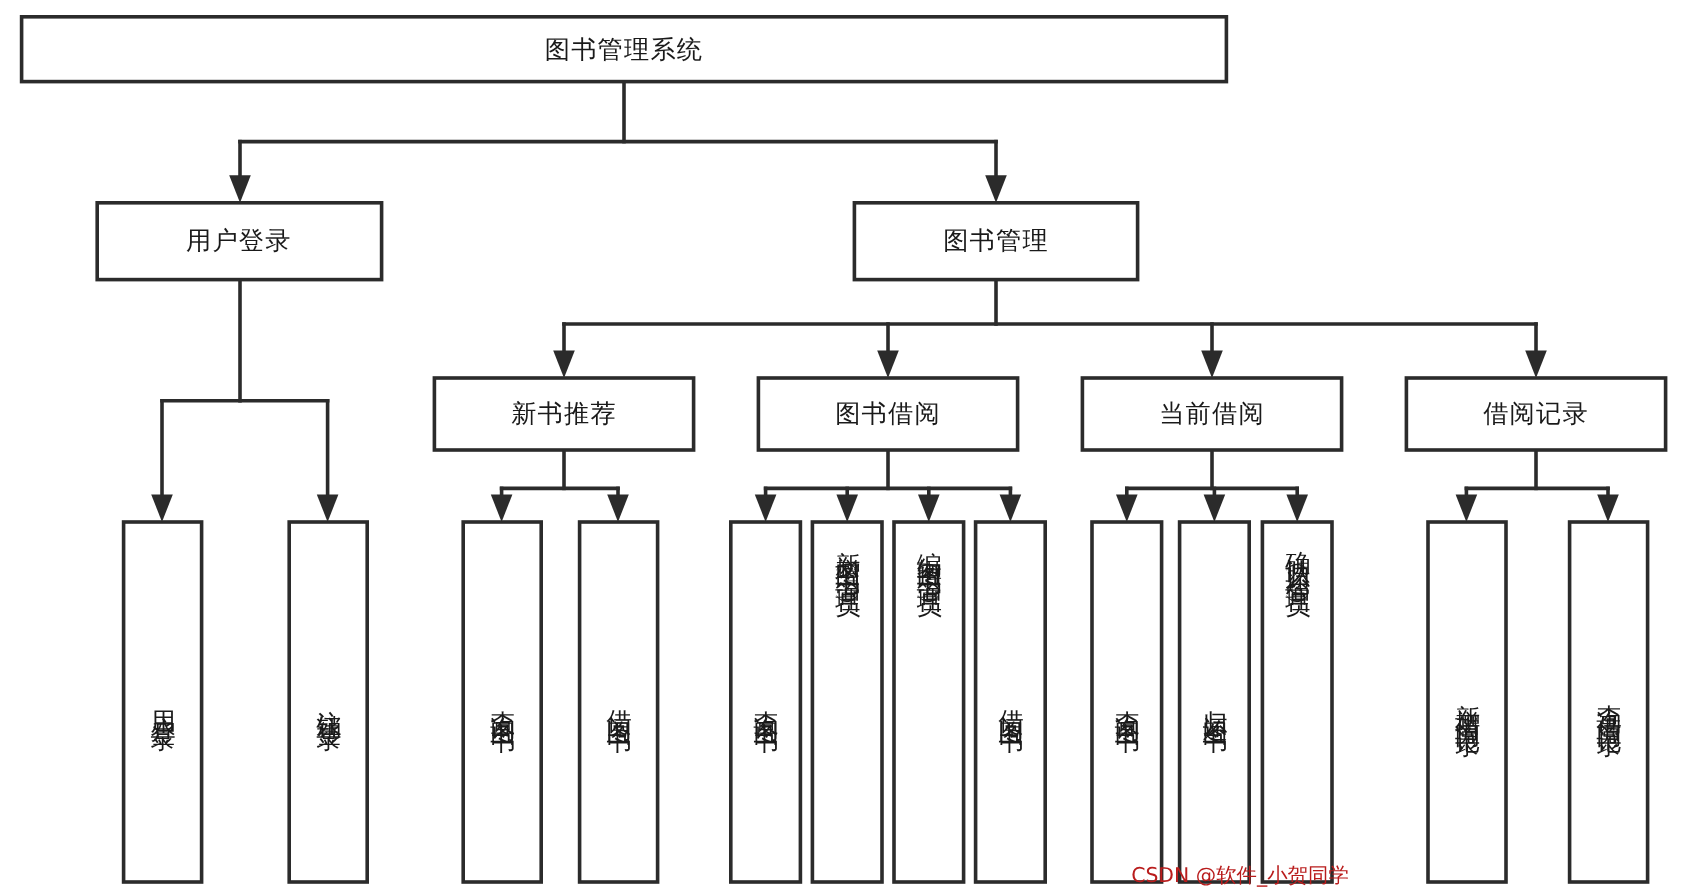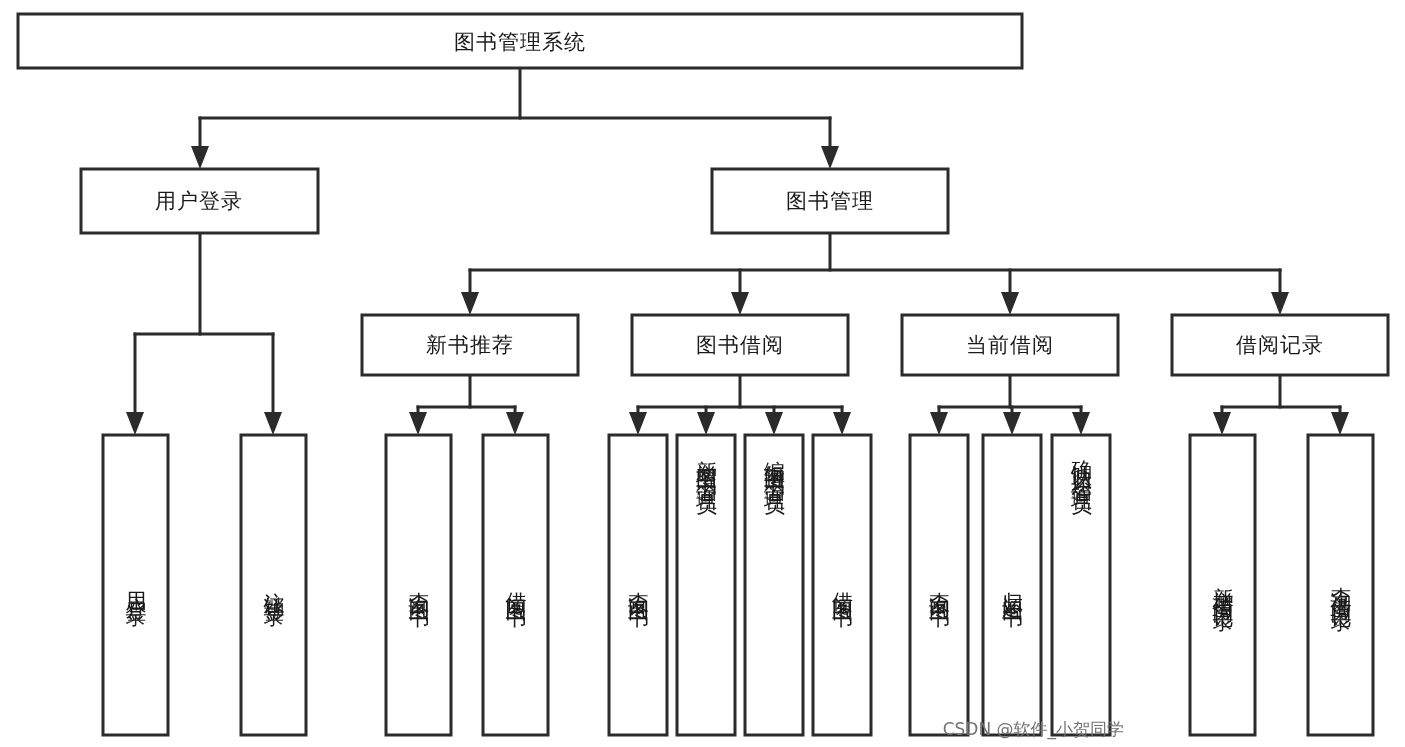--- a/index.html
+++ b/index.html
@@ -61,21 +61,21 @@
     white-space: nowrap;
     text-align: center;
     pointer-events: none;
   }
   .watermark {
     position: absolute;
     right: 8px;
     bottom: 6px;
     font-family: "DejaVu Sans", "Liberation Sans", sans-serif;
     font-size: 17px;
-    color: #737373;
+    color: #b91c1c;
     white-space: nowrap;
   }
 </style>
 </head>
 <body>
 
 <div id="diagram-root">
 
   <svg class="diagram-svg" viewBox="0 0 1405 747" xmlns="http://www.w3.org/2000/svg">
 

